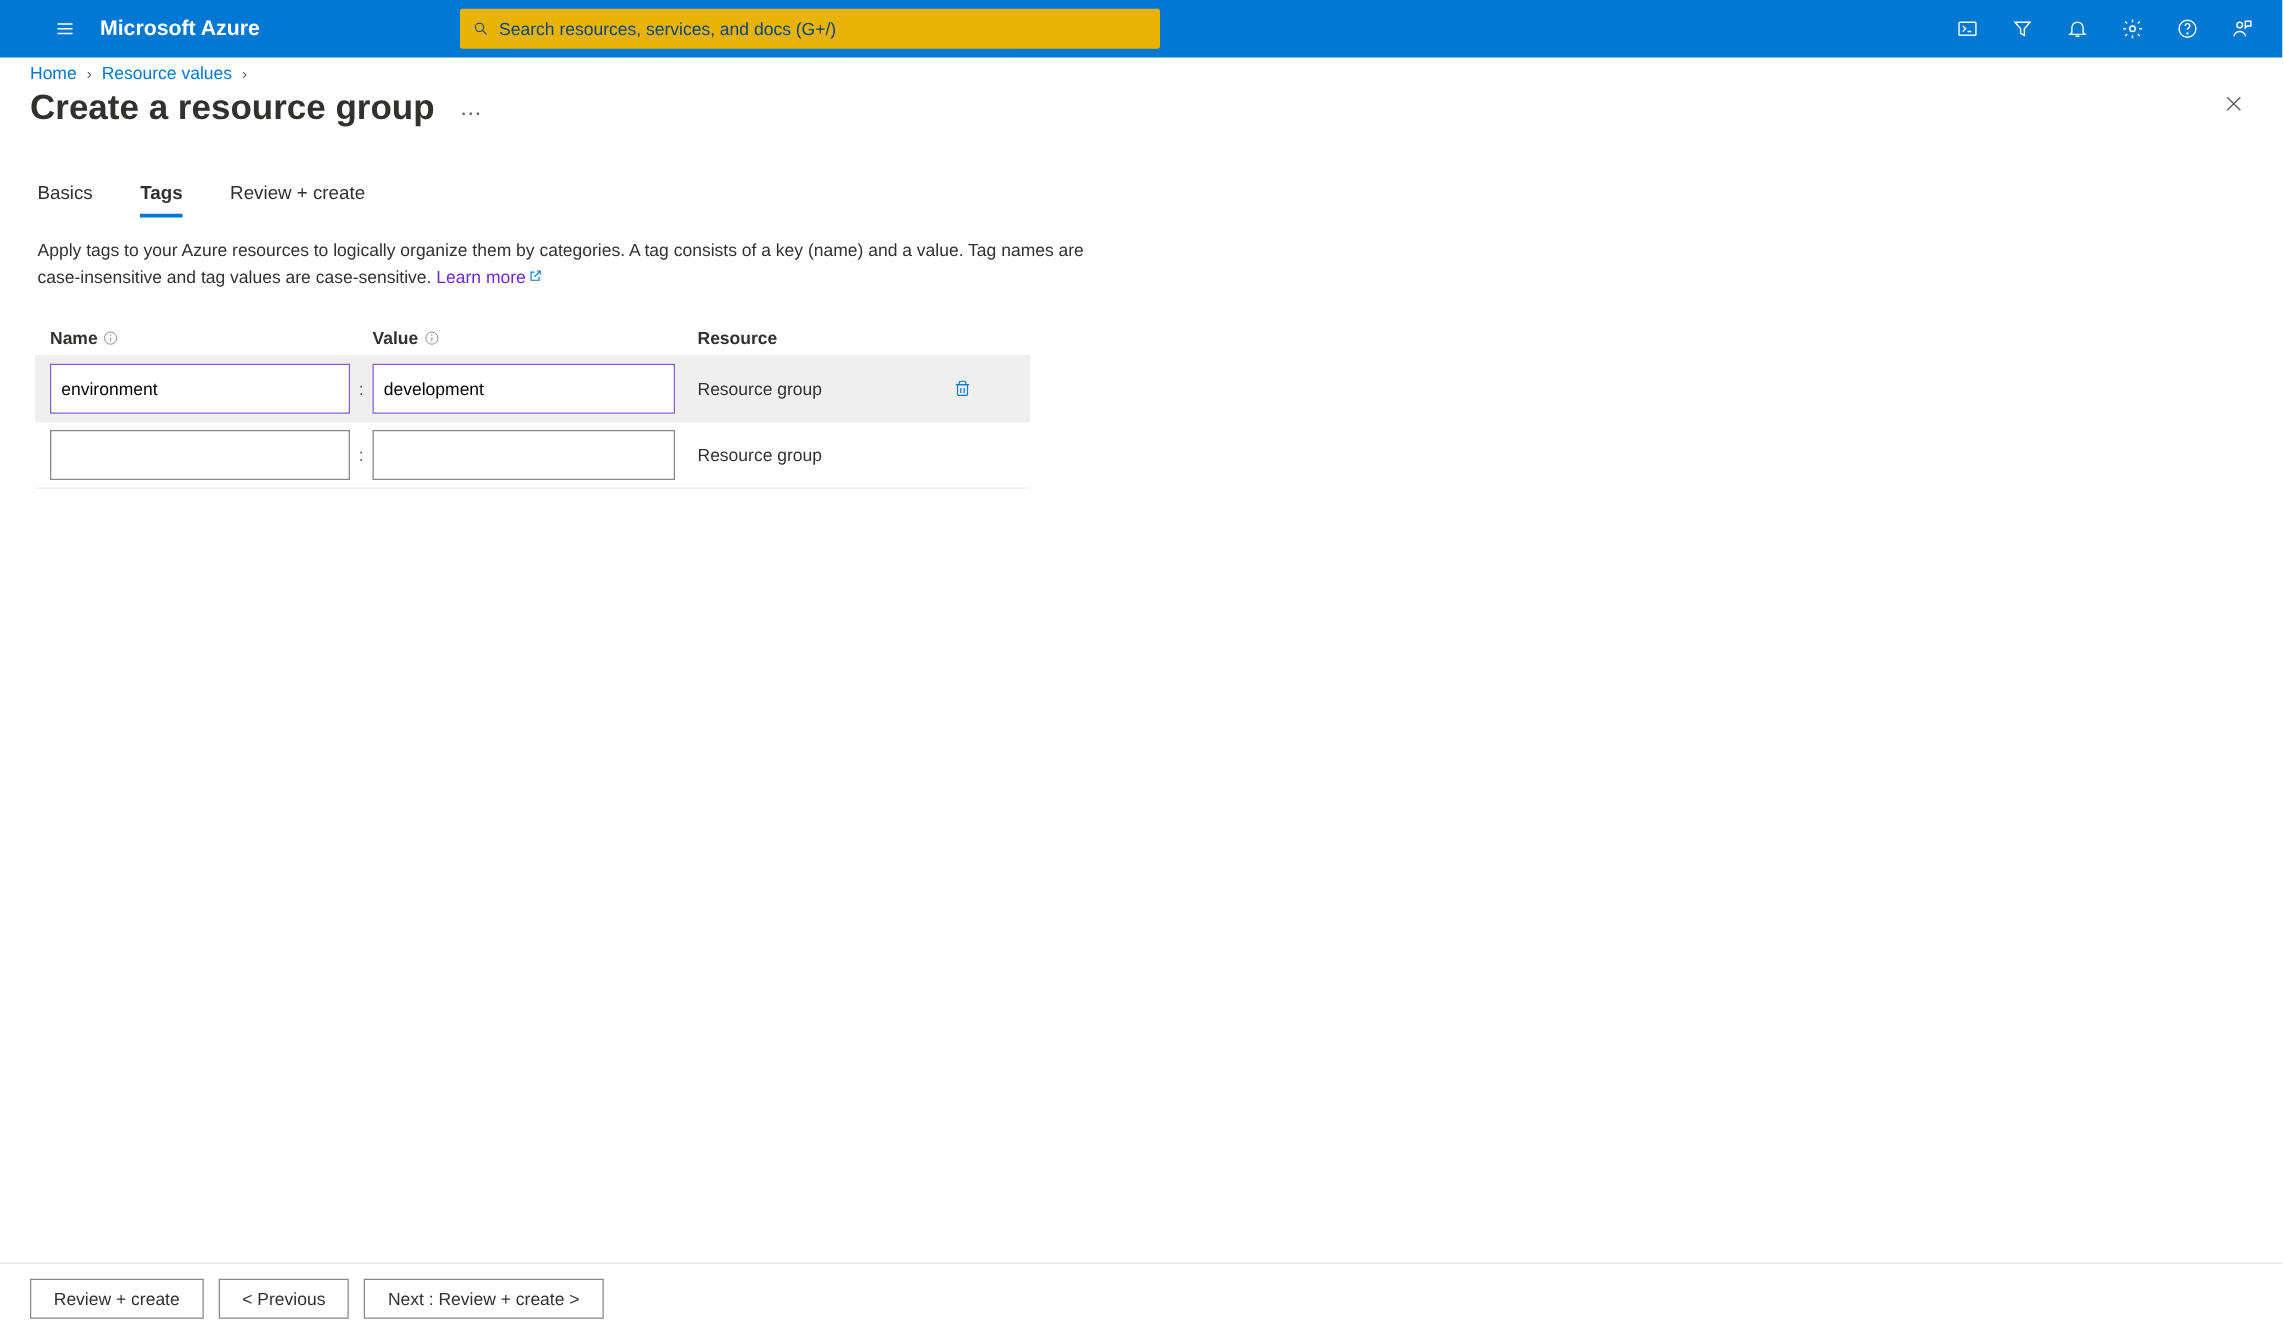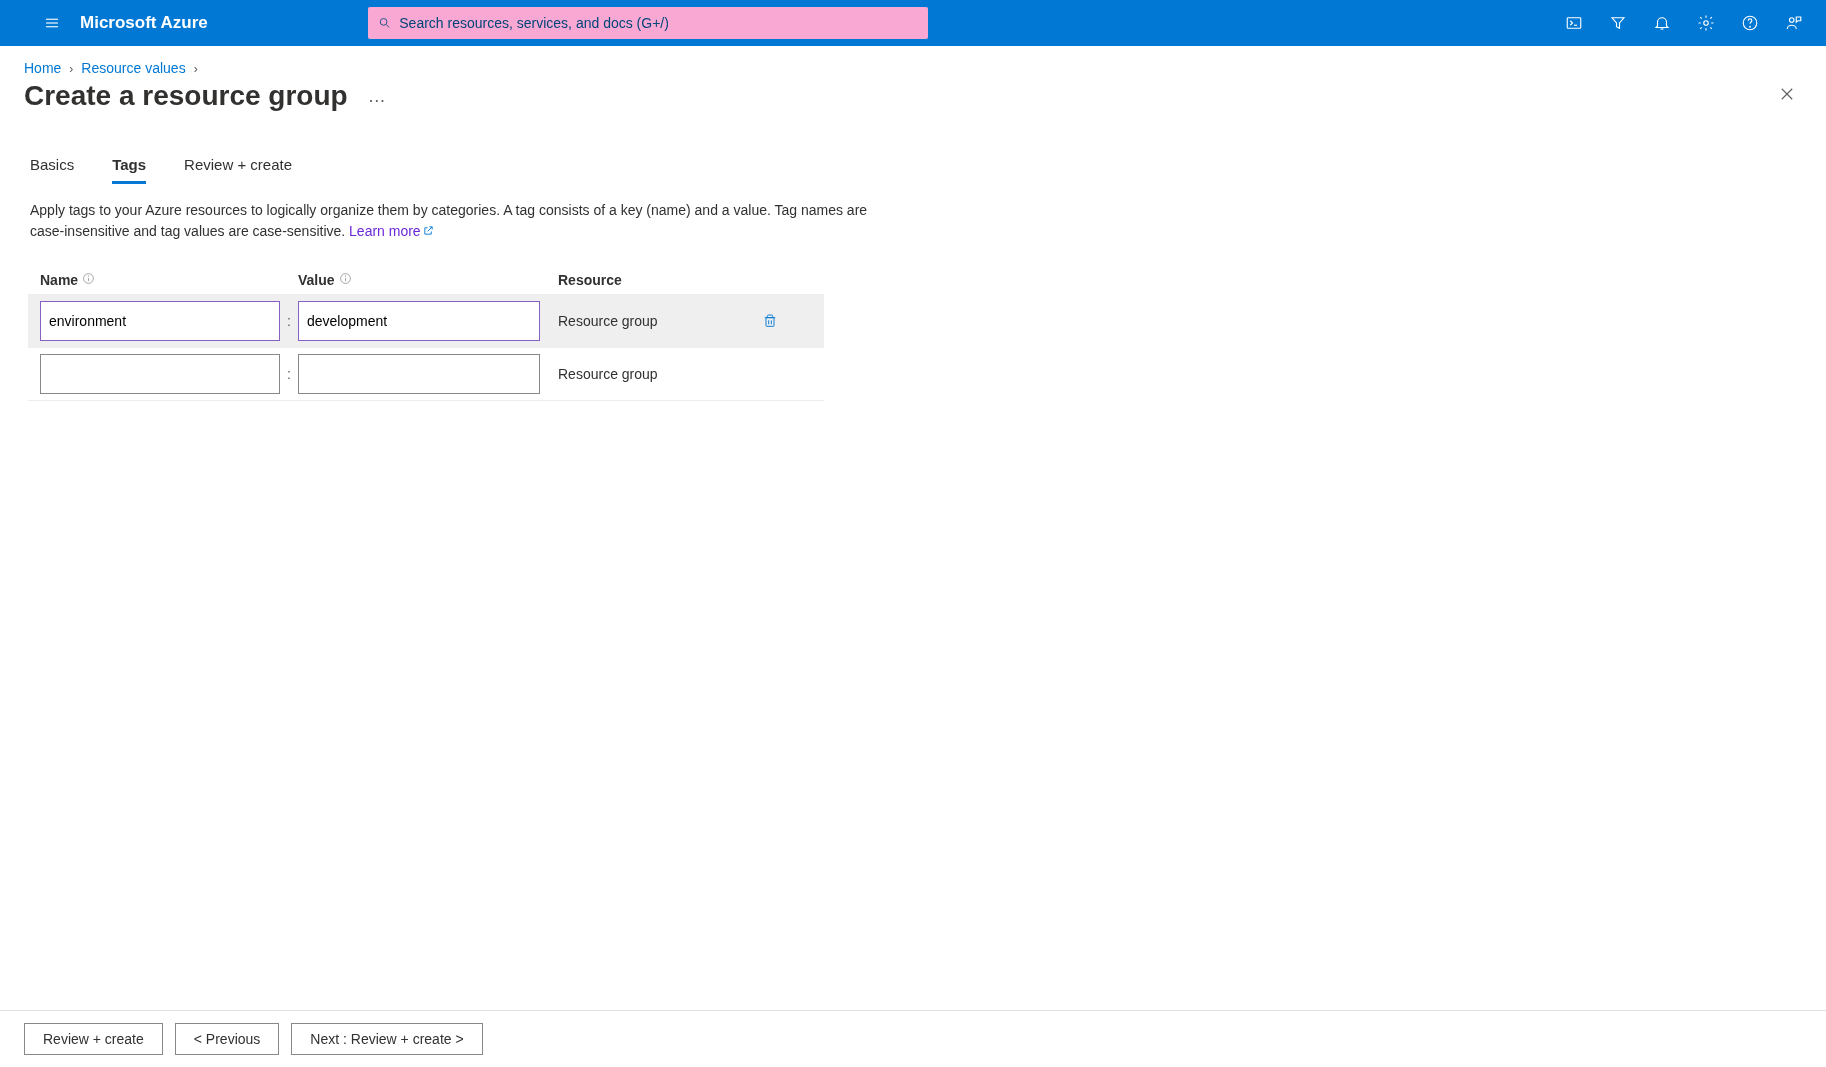--- a/index.html
+++ b/index.html
@@ -4,30 +4,30 @@
 <style>
 * { margin: 0; padding: 0; box-sizing: border-box; font-family: "Segoe UI", Arial, sans-serif; }
 html, body { width: 100%; height: 100%; background: #ffffff; color: #323130; }
 body { display: flex; flex-direction: column; height: 100vh; overflow: hidden; }
 
 
 .topbar { height: 46px; background: #0078d4; display: flex; align-items: center; color: #fff; flex-shrink: 0; padding-left: 28px; }
 .topbar .hamburger-btn { width: 48px; height: 46px; display: flex; align-items: center; justify-content: center; cursor: pointer; }
 .topbar .brand { font-size: 17px; font-weight: 600; margin-left: 4px; margin-right: 40px; white-space: nowrap; }
 .topbar .spacer-left { width: 120px; }
-.topbar .searchwrap { flex: 0 0 560px; height: 32px; background: #f9a8d4; border-radius: 2px; display: flex; align-items: center; padding: 0 10px; color: #004578; }
+.topbar .searchwrap { flex: 0 0 560px; height: 32px; background: #eab308; border-radius: 2px; display: flex; align-items: center; padding: 0 10px; color: #004578; }
 .topbar .searchwrap svg { width: 14px; height: 14px; margin-right: 8px; }
 .topbar .searchwrap input { border: none; outline: none; background: transparent; color: #004578; font-size: 14px; width: 100%; }
 .topbar .searchwrap input::placeholder { color: #004578; }
 .topbar .right-icons { margin-left: auto; display: flex; align-items: center; padding-right: 10px; }
 .topbar .right-icons .iconbtn { width: 44px; height: 46px; display: flex; align-items: center; justify-content: center; cursor: pointer; }
 .topbar svg { stroke: #fff; fill: none; stroke-width: 1.5; }
 
 
-.breadcrumb-row { padding: 14px 24px 0 24px; font-size: 14px; display: flex; align-items: flex-end; gap: 8px; }
+.breadcrumb-row { padding: 4px 24px 0 24px; font-size: 14px; display: flex; align-items: flex-end; gap: 8px; }
 .breadcrumb-row a { color: #0078d4; text-decoration: none; }
 .breadcrumb-row .chev { color: #605e5c; font-size: 12px; }
 
 
 .title-row { padding: 4px 24px 20px 24px; display: flex; align-items: center; }
 .title-row h1 { font-size: 28px; font-weight: 600; color: #323130; }
 .title-row .more-btn { margin-left: 20px; color: #605e5c; cursor: pointer; font-size: 18px; letter-spacing: 1px; }
 .title-row .close-btn { margin-left: auto; margin-right: 6px; cursor: pointer; color: #605e5c; font-size: 20px; }
 
 
@@ -37,21 +37,21 @@
 
 
 .desc { padding: 16px 30px 0 30px; font-size: 14px; color: #323130; max-width: 900px; line-height: 1.5; }
 .desc a { color: #6d28d9; text-decoration: none; }
 .desc a svg { width: 11px; height: 11px; display: inline-block; margin-left: 2px; }
 
 
 .tags-table { margin: 24px 28px 0 28px; width: 796px; }
 .tags-header, .tags-row { display: grid; grid-template-columns: 240px 18px 242px 200px 60px; align-items: center; column-gap: 0; }
 .tags-header { padding: 6px 12px; font-size: 14px; font-weight: 600; }
-.tags-header .hcell { display: flex; align-items: flex-start; gap: 4px; }
+.tags-header .hcell { display: flex; align-items: center; gap: 4px; }
 .tags-header .hcell svg { width: 13px; height: 13px; stroke: #605e5c; fill: none; }
 .tags-row { padding: 6px 12px; font-size: 14px; border-top: 1px solid #ededed; }
 .tags-row.filled { background: #efefef; }
 .tags-row input { width: 100%; height: 40px; padding: 2px 8px; font-size: 14px; border: 1px solid #8a8886; background: #fff; outline: none; }
 .tags-row.filled input { border: 1px solid #8661c5; }
 .tags-row .colon { text-align: center; color: #605e5c; }
 .tags-row .resource-text { padding-left: 18px; color: #323130; }
 .tags-row .delete-btn { display: flex; justify-content: center; cursor: pointer; }
 .tags-row .delete-btn svg { width: 16px; height: 16px; stroke: #0078d4; fill: none; stroke-width: 1.4; }
 .tags-table-border { border-bottom: 1px solid #ededed; width: 796px; margin-left: 28px; }

